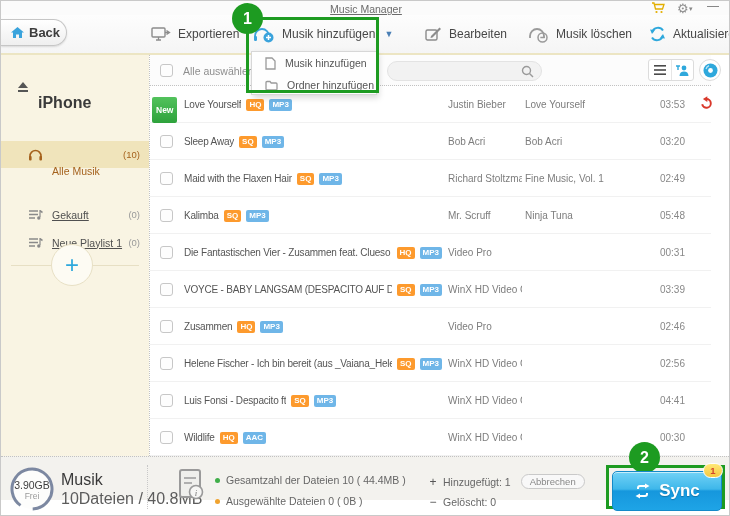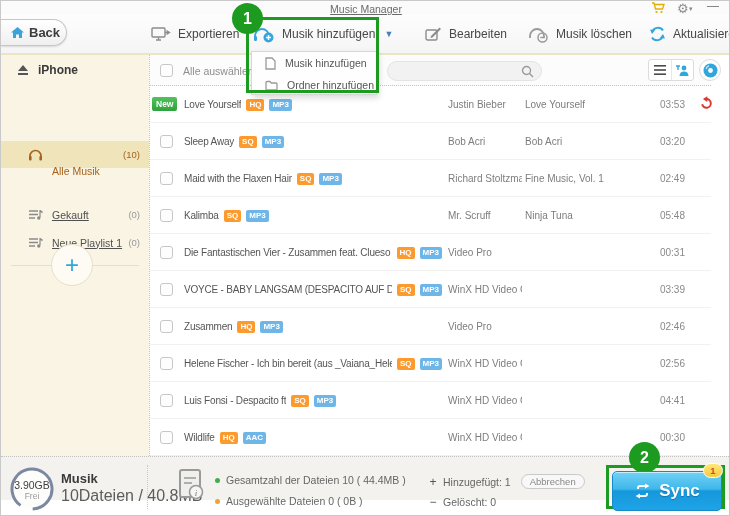--- a/index.html
+++ b/index.html
@@ -25,21 +25,21 @@
              border-radius:0 14px 14px 0; box-shadow:0 1px 2px rgba(0,0,0,.12);
              display:flex; align-items:center; gap:5px; padding-left:10px; cursor:pointer; }
   .backbtn .lbl { font-size:13px; font-weight:bold; color:#3d3d3d; }
   .tbtn { position:absolute; top:8px; height:22px; display:flex; align-items:center; gap:7px; cursor:pointer; }
   .tbtn .lbl { font-size:12px; color:#474747; }
   .caret { font-size:9px; color:#4a7fb5; margin-left:2px; }
 
   
   .sidebar { position:absolute; left:0; top:54px; width:148px; height:401px; background:#f9f4e3; }
   .side-dev { position:absolute; left:16px; top:8px; display:flex; align-items:center; gap:9px; }
-  .side-dev .lbl { font-size:12px; font-weight:bold; color:#3a3a3a; }
+  .side-dev .lbl { font-size:16px; font-weight:bold; color:#3a3a3a;margin-top:31px; }
   .side-item { position:absolute; left:0; width:148px; height:27px; display:flex; align-items:center;
                gap:9px; padding-left:27px; cursor:pointer; }
   .side-item .lbl { font-size:10.5px; color:#505050; }
   .side-item .cnt { position:absolute; right:9px; font-size:9.5px; color:#999; }
   .side-item.sel { background:#f0e4bb; }
   .side-item.sel .lbl { color:#a5621d;margin-top:32px; }
   .side-item.sel .cnt { color:#a5621d; }
   .u { text-decoration:underline; }
   .side-line { position:absolute; left:10px; top:210px; width:128px; border-top:1px solid #e7dfc4; }
   .plusbtn { position:absolute; left:50px; top:189px; width:42px; height:42px; border-radius:50%;
@@ -65,21 +65,21 @@
   .viewgrp .vcell { flex:1; display:flex; align-items:center; justify-content:center; cursor:pointer; }
   .viewgrp .vcell + .vcell { border-left:1px solid #e6e6e6; }
   .discbtn { position:absolute; left:549px; top:4px; width:22px; height:22px; border-radius:50%;
              background:#fff; border:1px solid #dcdcdc; display:flex; align-items:center;
              justify-content:center; cursor:pointer; }
 
   .rows { position:absolute; left:0; top:31px; width:561px; }
   .row { position:relative; width:561px; height:37px; border-bottom:1px solid #f1f1f1; background:#fff; }
   .row .cb { position:absolute; left:10px; top:12px; }
   .newb { position:absolute; left:2px; top:11px; background:linear-gradient(#52c25c,#2ea23c);
-          color:#fff; font-size:8.5px; font-weight:bold; padding:2px 4px; border-radius:2px; }
+          color:#fff; font-size:8.5px; font-weight:bold; padding:8px 4px; border-radius:2px; }
   .titlewrap { position:absolute; left:34px; top:0; height:37px; max-width:258px;
                display:flex; align-items:center; gap:5px; overflow:hidden; }
   .title { font-size:10px; color:#555; white-space:nowrap; overflow:hidden; flex-shrink:1; letter-spacing:-0.2px; }
   .badge { flex-shrink:0; font-size:8px; font-weight:bold; color:#fff; padding:1.5px 3px; border-radius:2px; }
   .badge.q { background:#fd9a2d; }
   .badge.f { background:#6fb6e8; }
   .artist, .album { position:absolute; top:13px; font-size:10px; color:#7d7d7d; white-space:nowrap; }
   .artist { left:298px; width:74px; overflow:hidden; }
   .album { left:375px; width:110px; overflow:hidden; }
   .dur { position:absolute; left:490px; top:13px; width:45px; font-size:10px; color:#888; text-align:right; }
@@ -101,21 +101,21 @@
   .circ1 { left:231px; top:2px; }
   .circ2 { left:628px; top:441px; }
 
   
   .footer { position:absolute; left:0; top:455px; width:730px; height:44px; background:#f3f2ee;
             border-top:1px dotted #c2c2c2; }
   .gauge { position:absolute; left:8px; top:9px; width:46px; height:46px; }
   .gauge .t1 { position:absolute; left:0; top:13px; width:46px; text-align:center; font-size:10.5px; color:#3f3f3f; }
   .gauge .t2 { position:absolute; left:0; top:25px; width:46px; text-align:center; font-size:8.5px; color:#999; }
   .fsec { position:absolute; left:60px; top:14px; }
-  .fsec .s1 { font-size:13px; font-weight:bold; color:#3a3a3a; }
+  .fsec .s1 { font-size:16px; font-weight:normal; color:#3a3a3a; }
   .fsec .s2 { font-size:16px; color:#5c5c5c; margin-top:1px; }
   .fdiv { position:absolute; left:146px; top:8px; height:44px; border-left:1px dotted #c8c8c8; }
   .finfo-icon { position:absolute; left:176px; top:12px; }
   .stat { position:absolute; font-size:10.5px; color:#666; display:flex; align-items:center; gap:6px; }
   .dot { width:5px; height:5px; border-radius:50%; flex-shrink:0; }
   .dot.g { background:#3fae49; } .dot.o { background:#f0a32f; }
   .st1 { left:214px; top:17px; } .st2 { left:214px; top:38px; }
   .st3 { left:428px; top:17px; } .st4 { left:428px; top:38px; }
   .pm { font-size:12px; color:#555; width:8px; text-align:center; }
   .cancel-pill { margin-left:4px; font-size:9.5px; color:#888; background:#f8f8f8;

